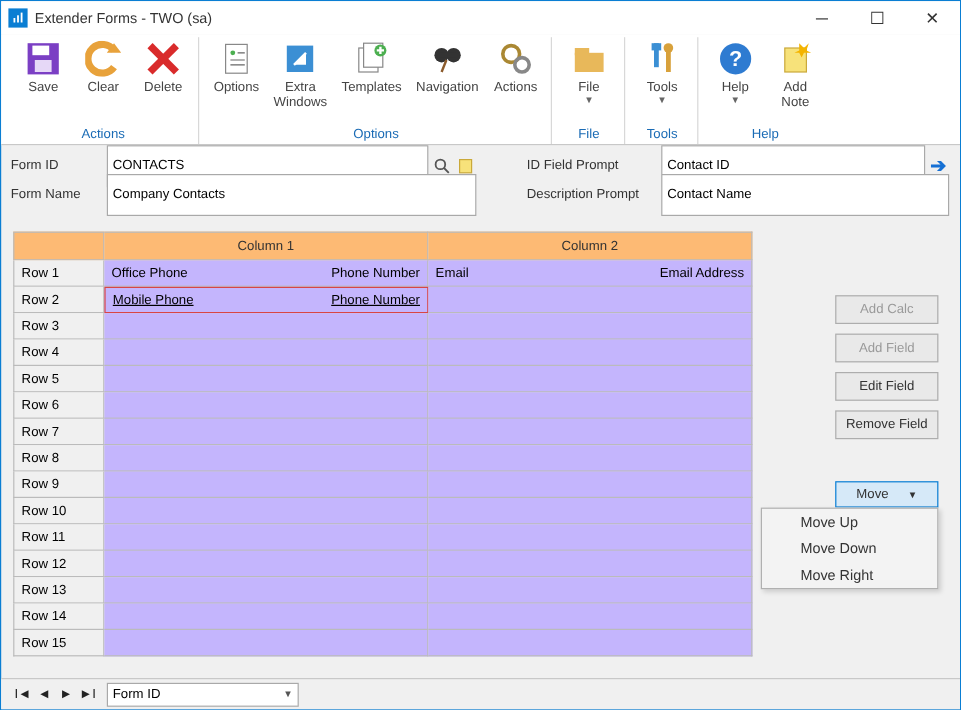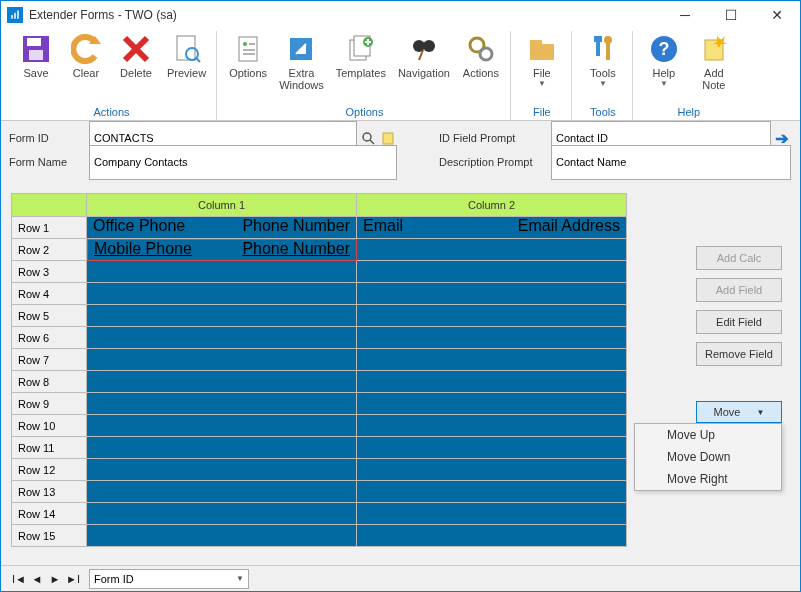--- a/index.html
+++ b/index.html
@@ -19,23 +19,23 @@
   .rbtn .ricon { width:32px; height:32px; margin-bottom:2px; display:flex; align-items:center; justify-content:center; }
   .rbtn .rarrow { font-size:8px; color:#666; margin-top:1px;}
   .rgroup-label { font-size:11px; color:#1a6bb5; text-align:center; padding:2px 0 2px 0; }
   .form-area { padding:6px 8px 4px 8px; display:grid; grid-template-columns: 78px 308px 38px 110px 240px; grid-auto-rows:22px; gap:2px 2px; align-items:center;}
   .form-area .lbl { font-size:11px; color:#333; }
   .form-area .fld { height:35px; border:1px solid #a9a9a9; background:#fff; font-size:11px; padding:2px 4px; display:flex; align-items:center;}
   .form-area .fldwrap { display:flex; align-items:center; gap:2px;}
   .iconbtn { width:18px; height:18px; display:flex; align-items:center; justify-content:center; }
   .grid-wrap { position:absolute; top:192px; left:10px; right:10px; bottom:30px; }
   .grid { display:grid; grid-template-columns: 76px 270px 270px; }
-  .grid .hcell { background:#bef264; border:1px solid #bbb; border-left:none; height:24px; font-size:11px; text-align:center; display:flex; align-items:center; justify-content:center; color:#333;}
+  .grid .hcell { background:#fdba74; border:1px solid #bbb; border-left:none; height:24px; font-size:11px; text-align:center; display:flex; align-items:center; justify-content:center; color:#333;}
   .grid .rowlabel { border:1px solid #bbb; border-top:none; height:22px; font-size:11px; display:flex; align-items:center; padding-left:6px; background:#f0f0f0;}
-  .grid .cell { border:1px solid #bbb; border-top:none; border-left:none; height:22px; font-size:16px; background:#0369a1; display:flex; padding:0 6px; justify-content:space-between;}
+  .grid .cell { border:1px solid #bbb; border-top:none; border-left:none; height:22px; font-size:11px; background:#c4b5fd; display:flex; align-items:center; padding:0 6px; justify-content:space-between;}
   .grid .cell.sel { border:1.5px solid #d94545;text-decoration:underline; }
   .side-btns { position:absolute; top:245px; right:18px; width:86px; display:flex; flex-direction:column; gap:8px;}
   .side-btns .btn { height:24px; border:1px solid #adadad; background:#e9e9e9; font-size:11px; color:#333; display:flex; align-items:center; justify-content:center; }
   .side-btns .btn.disabled { color:#9a9a9a; }
   .move-btn { position:absolute; top:400px; right:18px; width:86px; height:22px; border:1px solid #0a7ed3; background:#d6e9f8; font-size:11px; display:flex; align-items:center; justify-content:center; gap:16px; color:#333;margin-left:24px;}
   .move-menu { position:absolute; top:422px; right:18px; width:148px; background:#f3f3f3; border:1px solid #b0b0b0; box-shadow:2px 2px 4px rgba(0,0,0,.15); z-index:10;}
   .move-menu .mi { height:22px; font-size:12px; color:#333; display:flex; align-items:center; padding-left:32px; }
   .statusbar { position:absolute; left:0; right:0; bottom:0; height:26px; border-top:1px solid #c8c8c8; background:#f0f0f0; display:flex; align-items:center; padding:0 10px; gap:8px;}
   .nav { display:flex; gap:2px;}
   .nav .navb { width:16px; height:16px; display:flex; align-items:center; justify-content:center; font-size:11px; color:#222; border:1px solid transparent;}
@@ -90,30 +90,20 @@
         </div>
         <div class="rbtn">
           <div class="ricon">
               <svg width="30" height="30">
                 <line x1="4" y1="4" x2="26" y2="26" stroke="#d92b2b" stroke-width="6"></line>
                 <line x1="26" y1="4" x2="4" y2="26" stroke="#d92b2b" stroke-width="6"></line>
               </svg>
             </div>
           <span>Delete</span>
         </div>
-        <div class="rbtn">
-          <div class="ricon">
-              <svg width="30" height="30">
-                <rect x="5" y="2" width="18" height="24" fill="#fff" stroke="#888"></rect>
-                <circle cx="20" cy="20" r="6" fill="none" stroke="#3b8fd4" stroke-width="2"></circle>
-                <line x1="24" y1="24" x2="28" y2="28" stroke="#3b8fd4" stroke-width="2"></line>
-              </svg>
-            </div>
-          <span>Preview</span>
-        </div>
       </div>
       <div class="rgroup-label">Actions</div>
     </div>
 
     <div class="rgroup">
       <div class="rbtns">
         <div class="rbtn">
           <div class="ricon">
               <svg width="30" height="30">
                 <rect x="6" y="3" width="18" height="24" fill="#fff" stroke="#888"></rect>

